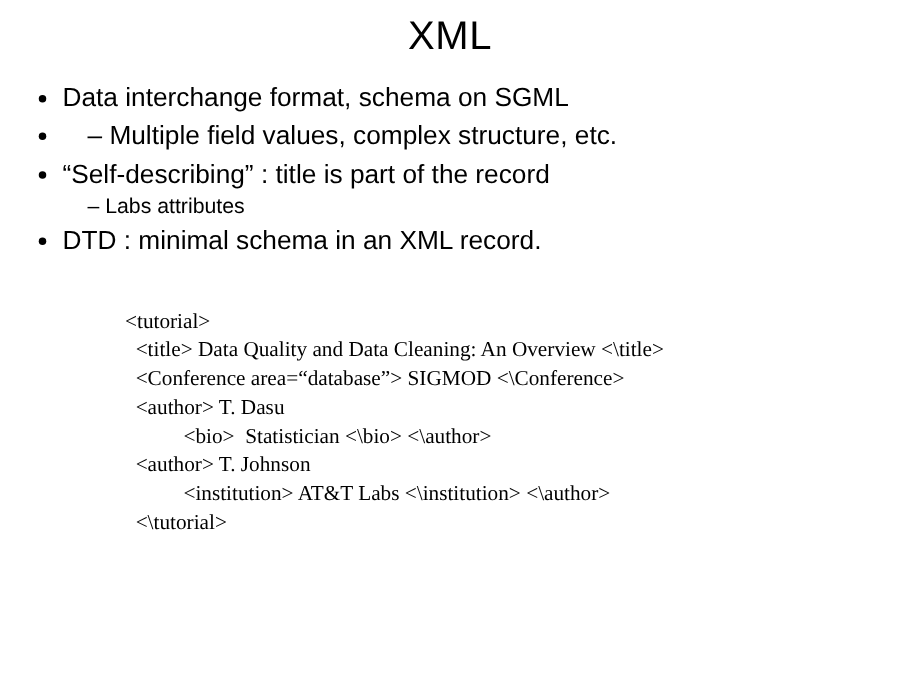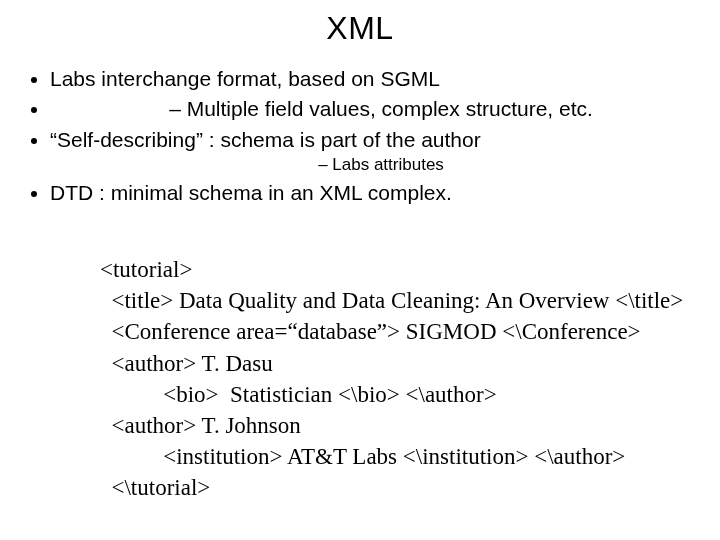--- a/index.html
+++ b/index.html
@@ -32,57 +32,56 @@
     line-height: 1.35;
   }
   ul.bullets > li {
     margin: 0 0 2px 0;
   }
   ul.dash {
     list-style: none;
     margin: 0;
     padding: 0 0 0 20px;
     font-size: 21px;
-    text-align: center;
   }
   ul.dash > li::before {
     content: "– ";
   }
   ul.dash.small {
     font-size: 17px;
   }
   .code {
     margin: 16px 0 0 72px;
     font-family: "Times New Roman", Times, serif;
-    font-size: 23px;
+    font-size: 17px;
     line-height: 1.35;
     white-space: pre;
   }
 </style>
 </head>
 <body>
 
 <div class="slide">
 
   <h1 class="title">XML</h1>
 
   <ul class="bullets">
-    <li>Labs interchange format, based on SGML</li>
+    <li>Data interchange format, schema on SGML</li>
     <li>
       <ul class="dash">
         <li>Multiple field values, complex structure, etc.</li>
       </ul>
     </li>
     <li>
-      <span>“Self-describing” : schema is part of the author</span>
+      <span>“Self-describing” : title is part of the record</span>
       <ul class="dash small">
         <li>Labs attributes</li>
       </ul>
     </li>
-    <li>DTD : minimal schema in an XML complex.</li>
+    <li>DTD : minimal schema in an XML record.</li>
   </ul>
 
   <div class="code">
 <span>&lt;tutorial&gt;</span>
 <span>  &lt;title&gt; Data Quality and Data Cleaning: An Overview &lt;\title&gt;</span>
 <span>  &lt;Conference area=“database”&gt; SIGMOD &lt;\Conference&gt;</span>
 <span>  &lt;author&gt; T. Dasu</span>
 <span>           &lt;bio&gt;  Statistician &lt;\bio&gt; &lt;\author&gt;</span>
 <span>  &lt;author&gt; T. Johnson</span>
 <span>           &lt;institution&gt; AT&amp;T Labs &lt;\institution&gt; &lt;\author&gt;</span>

